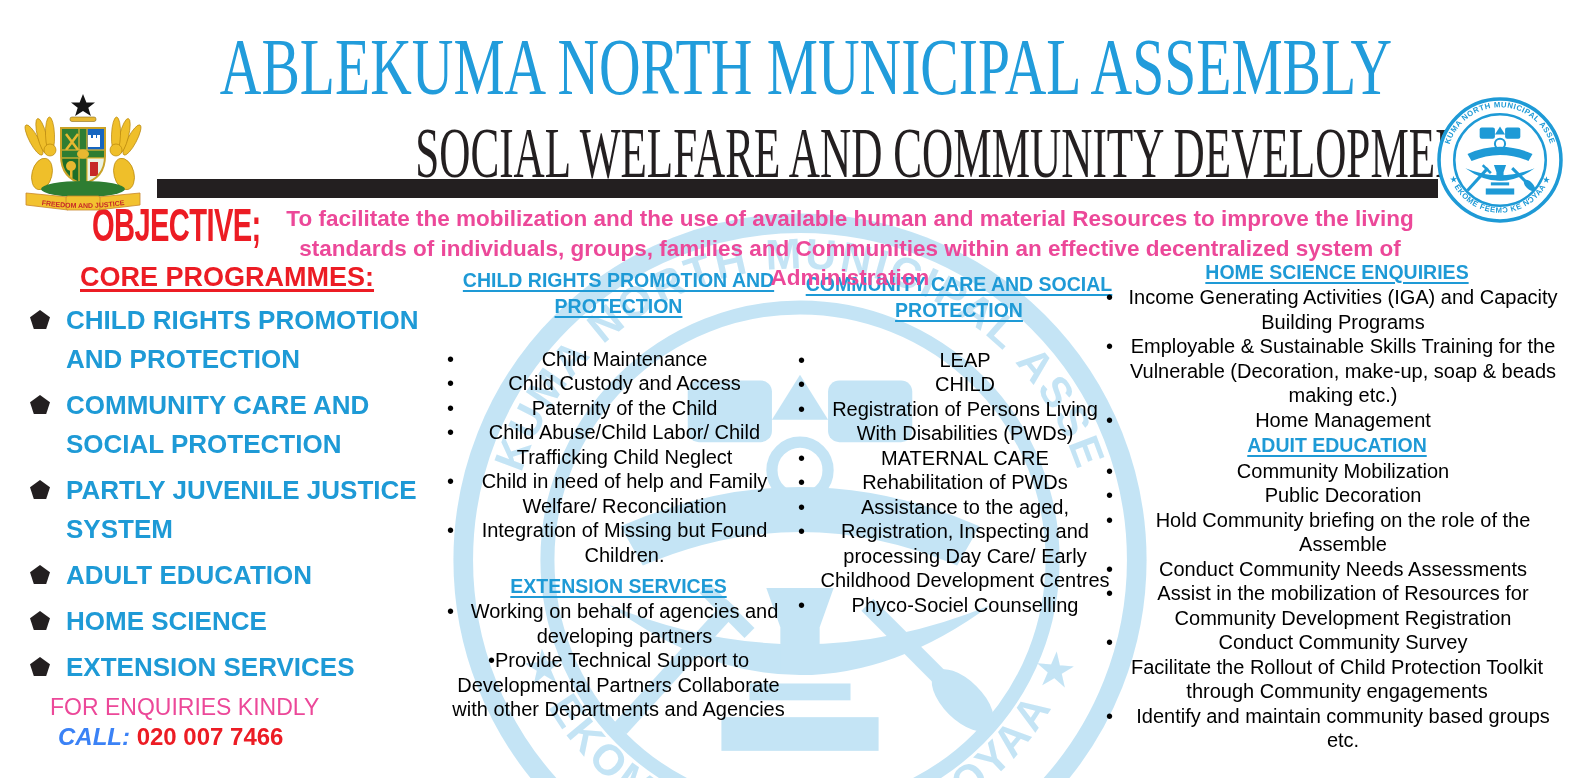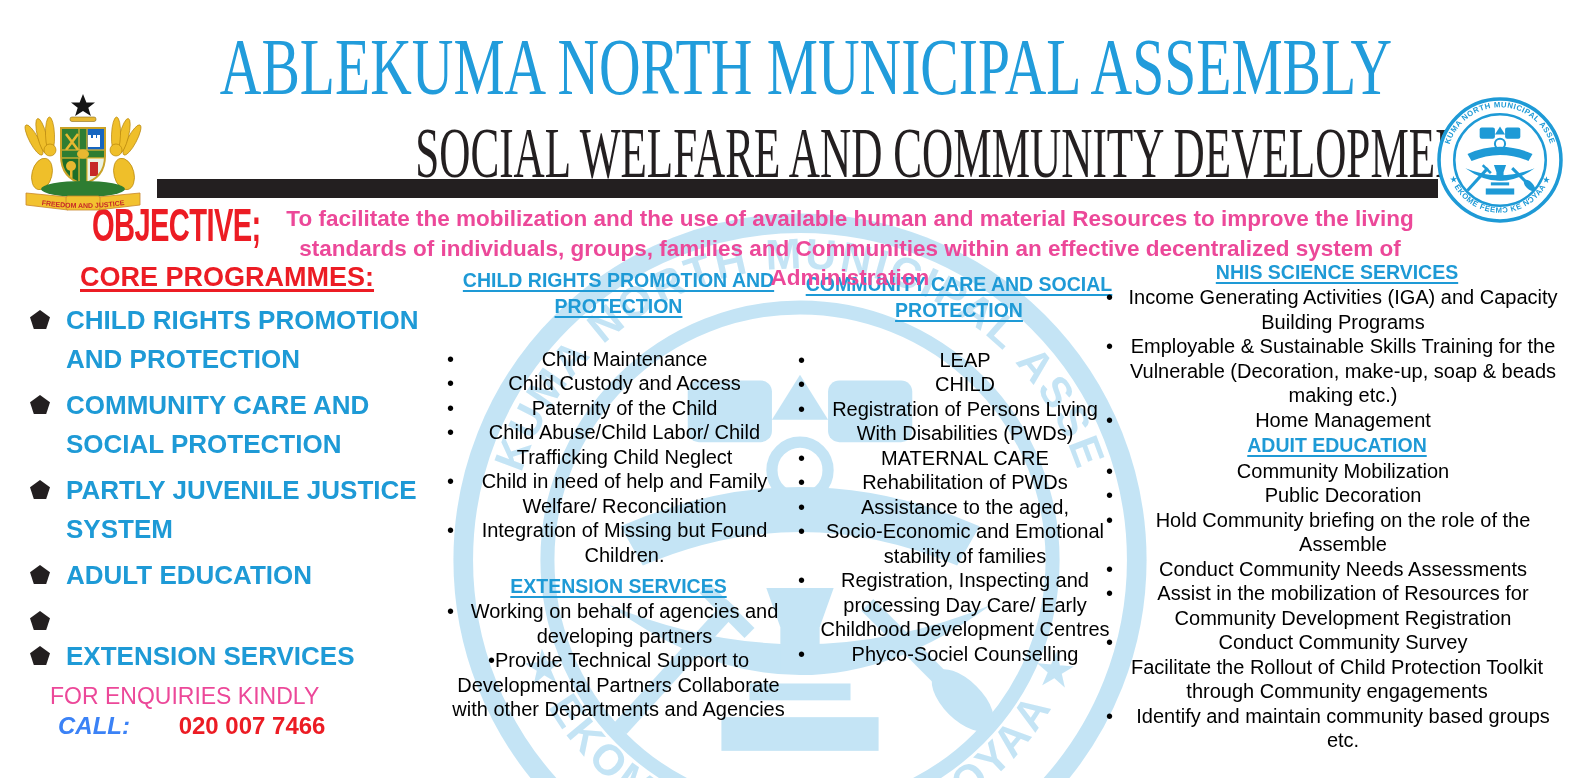--- a/index.html
+++ b/index.html
@@ -42,21 +42,21 @@
     text-decoration:underline;text-decoration-thickness:3px;text-underline-offset:3px;
   }
   .core-list{list-style:none;margin:0;padding:0;}
   .core-list li{display:flex;gap:16px;margin:0 0 7px 4px;
     font-size:26px;font-weight:700;line-height:1.5;color:#1E9AD6;}
   .pent{flex:0 0 20px;width:20px;height:19px;margin-top:9px;background:#231F20;
     clip-path:polygon(50% 0%,100% 38%,81% 100%,19% 100%,0% 38%);}
   .enq1{margin:6px 0 0 24px;font-size:23px;color:#ec4899;}
   .enq2{margin:2px 0 0 32px;font-size:24px;}
   .call-label{font-weight:700;font-style:italic;color:#3b82f6;}
-  .phone{font-weight:700;color:#EC1C24;margin-left:42px;}
+  .phone{font-weight:700;color:#EC1C24;}
   
   .svc{position:absolute;}
   .col2{left:447px;top:267px;width:343px;}
   .col3{left:798px;top:271px;width:322px;}
   .col4{left:1106px;top:259px;width:462px;}
   .svc-h{
     margin:0;text-align:center;font-size:19.5px;font-weight:700;color:#1E9AD6;
     line-height:1.35;text-decoration:underline;text-decoration-thickness:2px;
     text-underline-offset:3px;
   }
@@ -203,20 +203,21 @@
       <li>
           <span class="pent"></span>
           <span>PARTLY JUVENILE JUSTICE SYSTEM</span>
         </li>
       <li>
           <span class="pent"></span>
           <span>ADULT EDUCATION</span>
         </li>
       <li>
           <span class="pent"></span>
+          <span>HOME SCIENCE</span>
         </li>
       <li>
           <span class="pent"></span>
           <span>EXTENSION SERVICES</span>
         </li>
     </ul>
     <div class="enq1">FOR ENQUIRIES KINDLY</div>
     <div class="enq2">
       <span class="call-label">CALL:</span>
       <span class="phone">020 007 7466</span>
@@ -244,28 +245,27 @@
   <div class="svc col3">
     <h3 class="svc-h">COMMUNITY CARE AND SOCIAL PROTECTION</h3>
     <div class="gap-sm"></div>
     <ul>
       <li>LEAP</li>
       <li>CHILD</li>
       <li>Registration of Persons Living With Disabilities (PWDs)</li>
       <li>MATERNAL CARE</li>
       <li>Rehabilitation of PWDs</li>
       <li>Assistance to the aged,</li>
-      <li>Socio-Economic and Emotional stability of families</li>
       <li>Registration, Inspecting and processing Day Care/ Early Childhood Development Centres</li>
       <li>Phyco-Sociel Counselling</li>
     </ul>
   </div>
 
   <div class="svc col4">
-    <h3 class="svc-h">NHIS SCIENCE SERVICES</h3>
+    <h3 class="svc-h">HOME SCIENCE ENQUIRIES</h3>
     <ul>
       <li>Income Generating Activities (IGA) and Capacity Building Programs</li>
       <li>Employable &amp; Sustainable Skills Training for the Vulnerable (Decoration, make-up, soap &amp; beads making etc.)</li>
       <li>Home Management</li>
     </ul>
     <h3 class="svc-h">ADUIT EDUCATION</h3>
     <ul>
       <li>Community Mobilization</li>
       <li>Public Decoration</li>
       <li>Hold Community briefing on the role of the Assemble</li>

